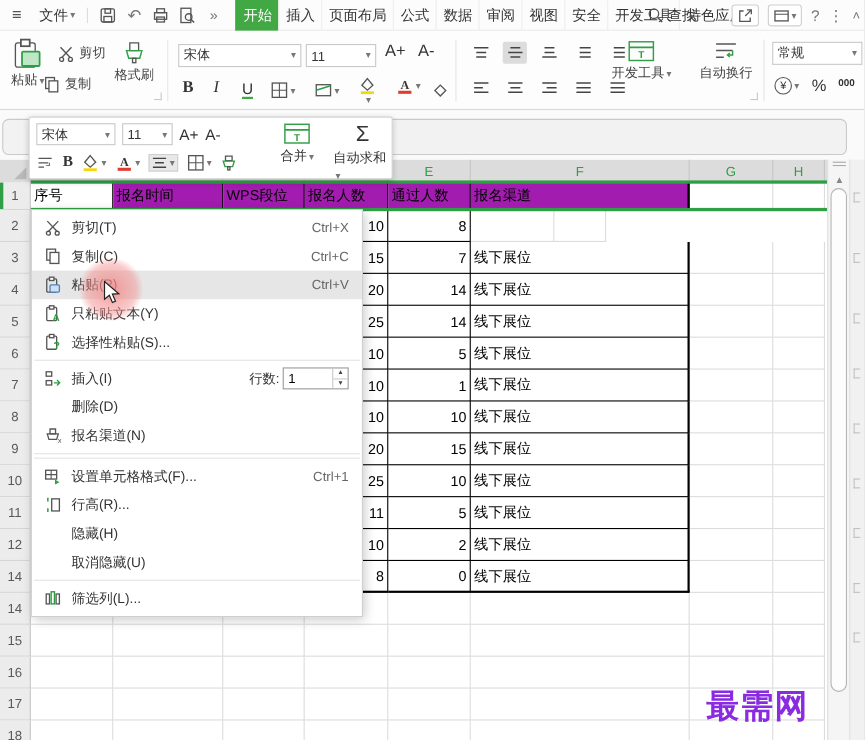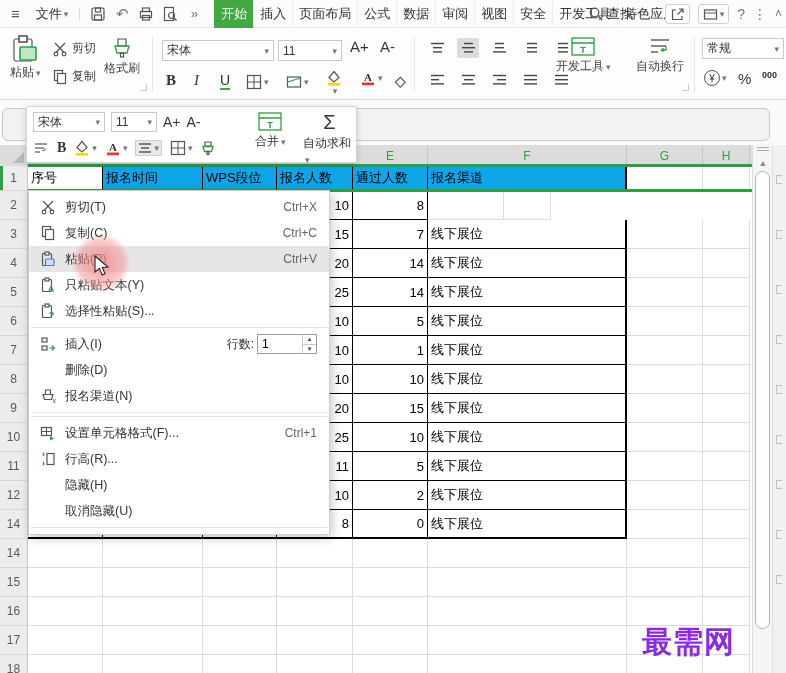--- a/index.html
+++ b/index.html
@@ -50,21 +50,21 @@
   .colcell{height:21px;border-right:1px solid #c6c6c6;display:flex;align-items:center;justify-content:center;font-size:12px;color:var(--sel)}
   .rowband{display:flex}
   .rowhdr{width:28px;flex:none;background:#ececec;border-right:1px solid #c6c6c6;border-bottom:1px solid #d5d5d5;display:flex;align-items:center;justify-content:center;font-size:12px;color:#595959;position:relative}
   .rowhdr.sel::before{content:"";position:absolute;left:0;top:0;bottom:0;width:3px;background:var(--sel)}
   .cell{flex:none;display:flex;align-items:center;font-size:13px;color:#000;padding:0 3px;overflow:hidden;white-space:nowrap}
   .cell.tbl{border-right:1px solid #000;border-bottom:1px solid #000}
   .cell.plain{border-right:1px solid #dcdcdc;border-bottom:1px solid #dcdcdc}
   .cell.thickR{border-right-width:2px}
   .cell.thickB{border-bottom-width:2px}
   .cell.num{justify-content:flex-end}
-  .cell.hdrfill{background:#0ea5e9}
+  .cell.hdrfill{background:#a21caf}
   .greenline{position:absolute;left:28px;width:724px;height:3px;background:var(--sel);z-index:5}
 
   
   .mini{position:absolute;left:26px;top:106px;width:331px;height:57px;background:#fff;border:1px solid #d4d4d4;box-shadow:0 2px 6px rgba(0,0,0,.18);z-index:30;border-radius:2px}
   .mini-row{position:absolute;display:flex;align-items:center;gap:6px}
   .mini .combo{height:20px}
   .mini-big{position:absolute;display:flex;flex-direction:column;align-items:center;font-size:12px;color:#333}
 
   
   .menu{position:absolute;left:28px;top:190px;width:302px;background:#fff;border:1px solid #cfcfcf;box-shadow:2px 3px 10px rgba(0,0,0,.22);z-index:40;padding:3px 0}
@@ -196,21 +196,21 @@
       <span class="ic">
           <svg width="16" height="16" viewBox="0 0 16 16">
             <line x1="3" y1="2" x2="12" y2="11.5" fill="none" stroke="#555" stroke-width="1.2"></line>
             <line x1="13" y1="2" x2="4" y2="11.5" fill="none" stroke="#555" stroke-width="1.2"></line>
             <circle cx="4" cy="13" r="1.8" fill="none" stroke="#555" stroke-width="1.2"></circle>
             <circle cx="12" cy="13" r="1.8" fill="none" stroke="#555" stroke-width="1.2"></circle>
           </svg>
         </span>
       <span class="rlabel">剪切</span>
     </div>
-    <div class="abs" style="left:52px;top:40px;display:flex;gap:4px">
+    <div class="abs" style="left:39px;top:40px;display:flex;gap:4px">
       <span class="ic">
           <svg width="16" height="16" viewBox="0 0 16 16">
             <rect x="2.5" y="1.5" width="8" height="10" fill="none" stroke="#555" stroke-width="1.2"></rect>
             <rect x="5.5" y="4.5" width="8" height="10" fill="#fff" stroke="#555" stroke-width="1.2"></rect>
           </svg>
         </span>
       <span class="rlabel">复制</span>
     </div>
     <div class="bigbtn" style="left:104px;top:8px">
       <span class="ic">
@@ -813,20 +813,31 @@
         <span class="mi-icon"></span>
         <span class="mi-label">隐藏(H)</span>
         <span class="mi-spring"></span>
       </div>
       <div class="menu-item">
         <span class="mi-icon"></span>
         <span class="mi-label">取消隐藏(U)</span>
         <span class="mi-spring"></span>
       </div>
       <div class="menu-sep"></div>
+      <div class="menu-item">
+        <span class="mi-icon">
+          <svg width="16" height="16" viewBox="0 0 16 16">
+            <rect x="2" y="4" width="3" height="9" fill="none" stroke="#555" stroke-width="1.2"></rect>
+            <rect x="6.5" y="2" width="3" height="11" fill="none" stroke="#2f9e44" stroke-width="1.3"></rect>
+            <rect x="11" y="4" width="3" height="9" fill="none" stroke="#555" stroke-width="1.2"></rect>
+          </svg>
+        </span>
+        <span class="mi-label">筛选列(L)...</span>
+        <span class="mi-spring"></span>
+      </div>
     </div>
 
   <div class="vscroll">
     <span class="split"></span>
     <span class="uparrow">▲</span>
     <span class="thumb"></span>
   </div>
   <div class="rstrip" id="rstrip">
       <span class="rmark" style="top: 30px;"></span>
       <span class="rmark" style="top: 85px;"></span>

